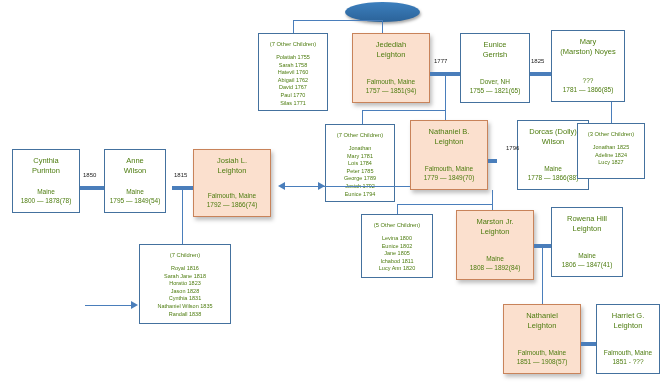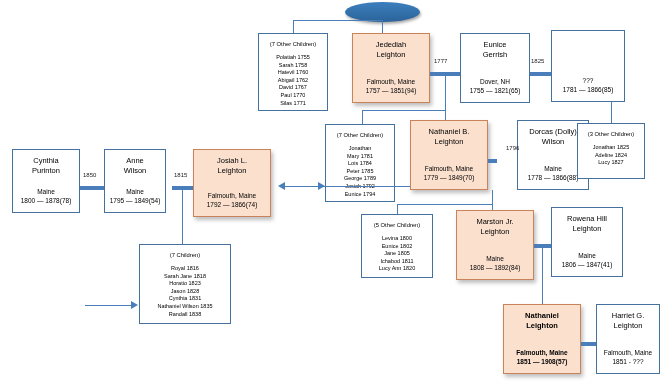--- a/index.html
+++ b/index.html
@@ -45,21 +45,21 @@
     background-image: linear-gradient(180deg, #3c7fbe 0%, #2b6399 100%);
   }
 
   
   .box {
     position: absolute;
     box-sizing: border-box;
     border: 1px solid #44719e;
     background: #ffffff;
     text-align: center;
-    color: #000000;
+    color: #4d7c0f;
     overflow: hidden;
   }
   .box.person {
     background: #fbe0ce;
     border: 1px solid #c8835a;
     box-shadow: 2px 3px 4px rgba(0,0,0,0.25);
   }
   .nm {
     font-size: 7.5px;
     line-height: 10px;
@@ -141,20 +141,24 @@
       <span>Eunice</span><br>
       <span>Gerrish</span>
     </div>
     <div class="meta">
       <span class="place">Dover, NH</span>
       <span class="dates">1755 — 1821(65)</span>
     </div>
   </div>
 
   <div class="box" style="left:551px; top:30px; width:74px; height:72px;">
+    <div class="nm">
+      <span>Mary</span><br>
+      <span>(Marston) Noyes</span>
+    </div>
     <div class="meta">
       <span class="place">???</span>
       <span class="dates">1781 — 1866(85)</span>
     </div>
   </div>
 
   <div class="ln thick-h" style="left:430px; top:72px; width:30px;"></div>
   <div class="myear" style="left:434px; top:58px;">1777</div>
 
   <div class="ln thick-h" style="left:530px; top:72px; width:21px;"></div>
@@ -312,21 +316,21 @@
 
   <div class="ln thick-h" style="left:534px; top:244px; width:17px;"></div>
 
   <div class="ln v" style="left:492px; top:190px; height:14px;"></div>
   <div class="ln h" style="left:397px; top:204px; width:95px;"></div>
   <div class="ln v" style="left:397px; top:204px; height:10px;"></div>
   <div class="ln v" style="left:492px; top:204px; height:6px;"></div>
 
   <div class="ln v" style="left:542px; top:246px; height:58px;"></div>
 
-  <div class="box person" style="left:503px; top:304px; width:78px; height:70px;font-weight:bold;">
+  <div class="box person" style="left:503px; top:304px; width:78px; height:70px;">
     <div class="nm">
       <span>Nathaniel</span><br>
       <span>Leighton</span>
     </div>
     <div class="meta">
       <span class="place">Falmouth, Maine</span>
       <span class="dates">1851 — 1908(57)</span>
     </div>
   </div>
 

